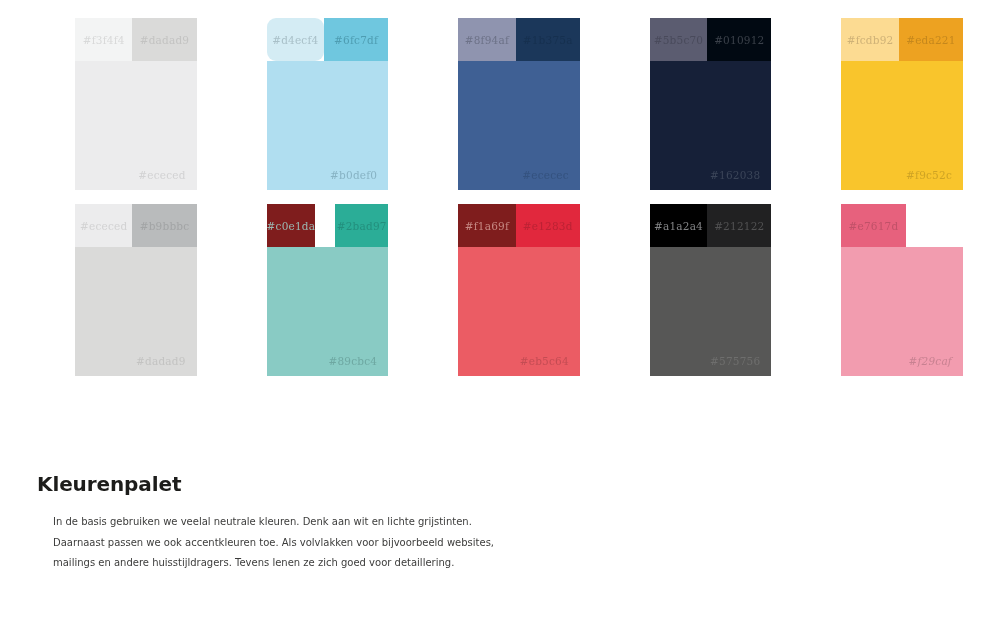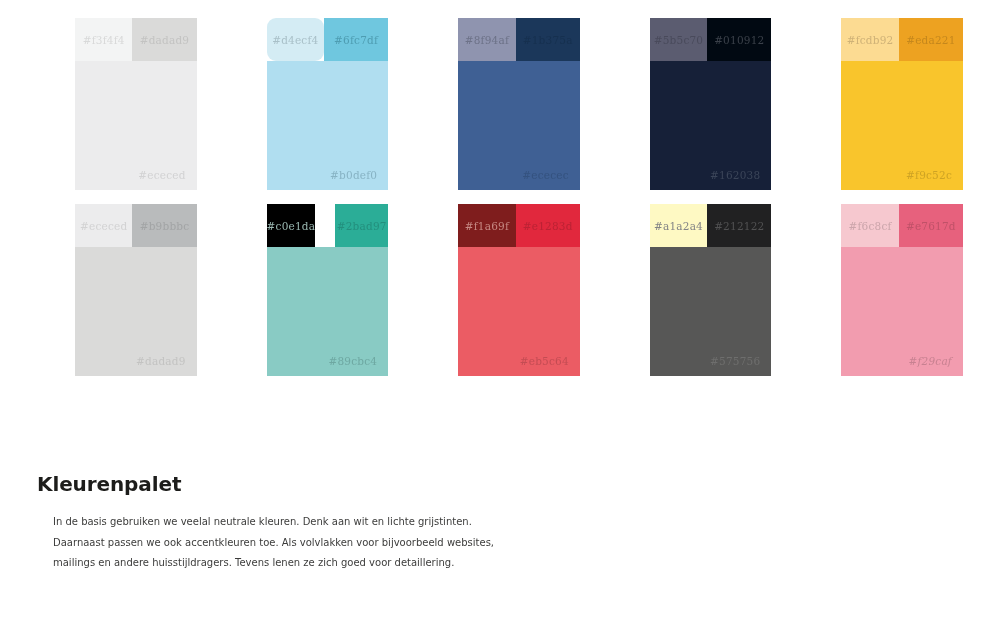--- a/index.html
+++ b/index.html
@@ -189,21 +189,21 @@
             <div class="tint tint-dark" style="background: rgb(185, 187, 188);">
               <span class="hex-label" style="color: rgb(162, 164, 165);">#b9bbbc</span>
             </div>
           </div>
           <div class="card-body" style="background: rgb(218, 218, 217);">
             <span class="hex-label card-body-label" style="color: rgb(195, 195, 194);">#dadad9</span>
           </div>
         </div>
         <div class="swatch-card">
           <div class="card-header">
-            <div class="tint tint-light" style="background: #000000;">
+            <div class="tint tint-light" style="background: #7f1d1d;">
               <span class="hex-label" style="color: rgb(155, 184, 178);">#c0e1da</span>
             </div>
             <div class="tint tint-dark" style="background: rgb(43, 173, 151); margin-left: 20px;">
               <span class="hex-label" style="color: rgb(35, 143, 125);">#2bad97</span>
             </div>
           </div>
           <div class="card-body" style="background: rgb(137, 203, 196);">
             <span class="hex-label card-body-label" style="color: rgb(110, 168, 162);">#89cbc4</span>
           </div>
         </div>
@@ -215,36 +215,33 @@
             <div class="tint tint-dark" style="background: rgb(225, 40, 61);">
               <span class="hex-label" style="color: rgb(187, 34, 52);">#e1283d</span>
             </div>
           </div>
           <div class="card-body" style="background: rgb(235, 92, 100);">
             <span class="hex-label card-body-label" style="color: rgb(196, 76, 83);">#eb5c64</span>
           </div>
         </div>
         <div class="swatch-card">
           <div class="card-header">
-            <div class="tint tint-light" style="background: #fef9c3; justify-content: center;">
+            <div class="tint tint-light" style="background: #000000; justify-content: center;">
               <span class="hex-label" style="color: rgb(131, 132, 134);">#a1a2a4</span>
             </div>
             <div class="tint tint-dark" style="background: rgb(33, 33, 34);">
               <span class="hex-label" style="color: rgb(81, 81, 82);">#212122</span>
             </div>
           </div>
           <div class="card-body" style="background: rgb(87, 87, 86);">
             <span class="hex-label card-body-label" style="color: rgb(110, 110, 109);">#575756</span>
           </div>
         </div>
         <div class="swatch-card">
           <div class="card-header">
-            <div class="tint tint-light" style="background: rgb(246, 200, 207);">
-              <span class="hex-label" style="color: rgb(203, 165, 171);">#f6c8cf</span>
-            </div>
             <div class="tint tint-dark" style="background: rgb(231, 97, 125);">
               <span class="hex-label" style="color: rgb(192, 81, 104);">#e7617d</span>
             </div>
           </div>
           <div class="card-body" style="background: rgb(242, 156, 175); font-style: italic;">
             <span class="hex-label card-body-label" style="color: rgb(200, 129, 145);">#f29caf</span>
           </div>
         </div>
       </div>
     </div>

